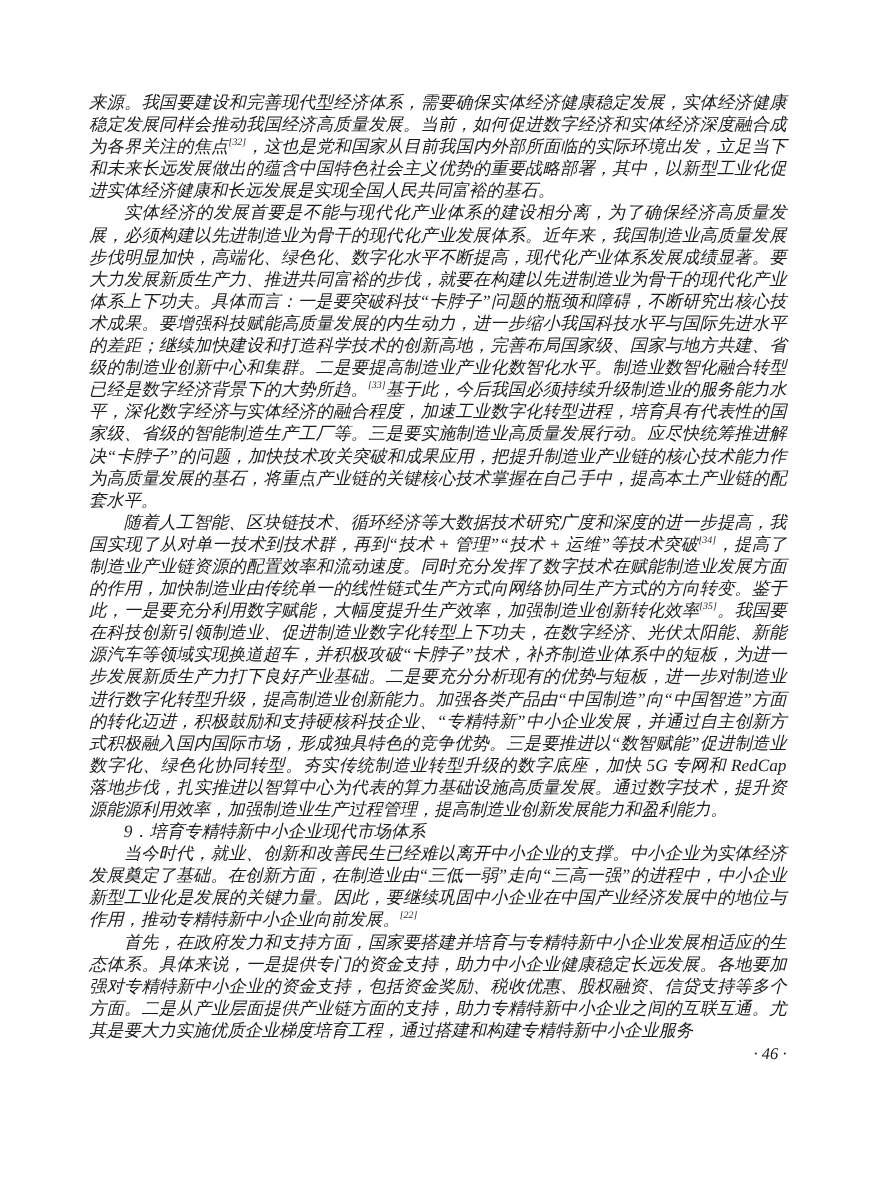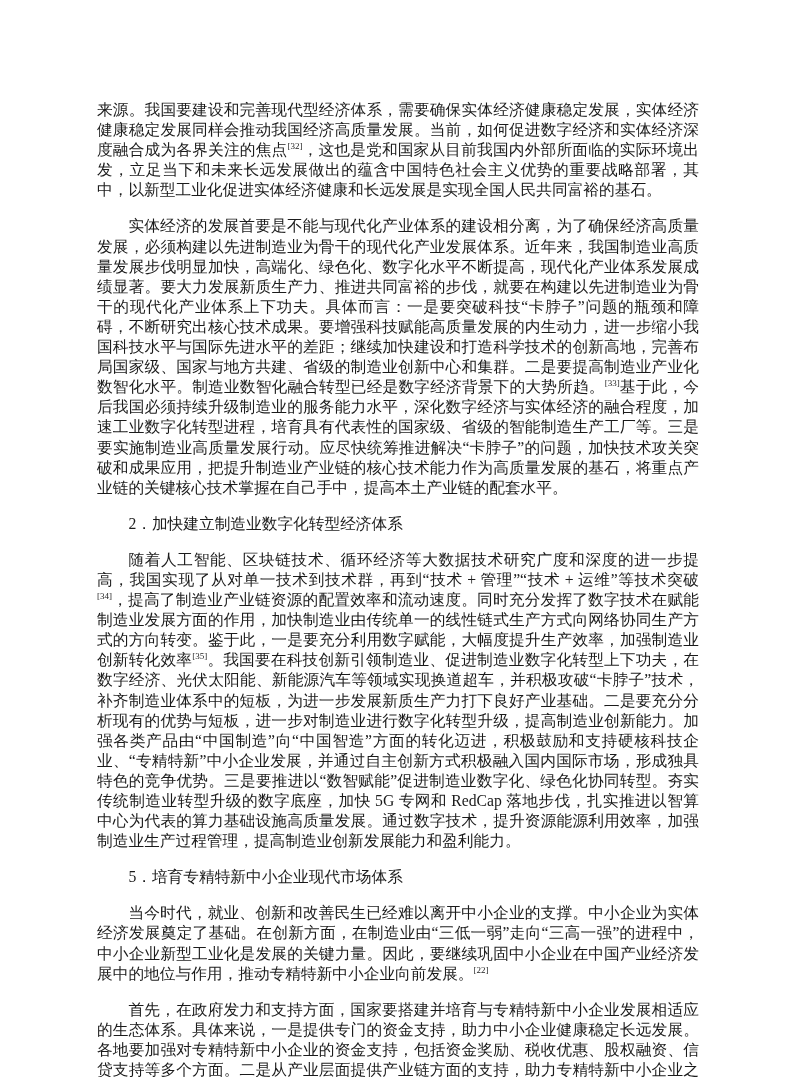--- a/index.html
+++ b/index.html
@@ -10,25 +10,26 @@
     overflow: hidden;
     font-family: "Liberation Serif", "DejaVu Serif", serif;
     color: #1b1b1b;
   }
   .text-block {
     position: absolute;
     left: 81px; top: 84px;
     width: 634px;
   }
   .text-block p {
-    margin: 16px;
+    margin: 0;
     font-size: 15.7px;
     line-height: 20.1px;
     text-align: justify;
     text-justify: inter-character;
+    font-style: italic;
   }
   p.indent { text-indent: 2em; }
   p.heading { text-indent: 2em; }
   sup.cite {
     font-size: 9px;
     line-height: 0;
     vertical-align: super;
     letter-spacing: 0;
   }
   p.page-number {
@@ -41,25 +42,24 @@
 </head>
 <body>
 
 <div class="text-block">
 
   <p class="cont">来源。我国要建设和完善现代型经济体系，需要确保实体经济健康稳定发展，实体经济健康稳定发展同样会推动我国经济高质量发展。当前，如何促进数字经济和实体经济深度融合成为各界关注的焦点<sup class="cite">[32]</sup>，这也是党和国家从目前我国内外部所面临的实际环境出发，立足当下和未来长远发展做出的蕴含中国特色社会主义优势的重要战略部署，其中，以新型工业化促进实体经济健康和长远发展是实现全国人民共同富裕的基石。</p>
 
 
   <p class="indent">实体经济的发展首要是不能与现代化产业体系的建设相分离，为了确保经济高质量发展，必须构建以先进制造业为骨干的现代化产业发展体系。近年来，我国制造业高质量发展步伐明显加快，高端化、绿色化、数字化水平不断提高，现代化产业体系发展成绩显著。要大力发展新质生产力、推进共同富裕的步伐，就要在构建以先进制造业为骨干的现代化产业体系上下功夫。具体而言：一是要突破科技“卡脖子”问题的瓶颈和障碍，不断研究出核心技术成果。要增强科技赋能高质量发展的内生动力，进一步缩小我国科技水平与国际先进水平的差距；继续加快建设和打造科学技术的创新高地，完善布局国家级、国家与地方共建、省级的制造业创新中心和集群。二是要提高制造业产业化数智化水平。制造业数智化融合转型已经是数字经济背景下的大势所趋。<sup class="cite">[33]</sup>基于此，今后我国必须持续升级制造业的服务能力水平，深化数字经济与实体经济的融合程度，加速工业数字化转型进程，培育具有代表性的国家级、省级的智能制造生产工厂等。三是要实施制造业高质量发展行动。应尽快统筹推进解决“卡脖子”的问题，加快技术攻关突破和成果应用，把提升制造业产业链的核心技术能力作为高质量发展的基石，将重点产业链的关键核心技术掌握在自己手中，提高本土产业链的配套水平。</p>
 
-  <p class="heading">2．加快建立制造业数字化转型经济体系</p>
 
   <p class="indent">随着人工智能、区块链技术、循环经济等大数据技术研究广度和深度的进一步提高，我国实现了从对单一技术到技术群，再到“技术 + 管理”“技术 + 运维”等技术突破<sup class="cite">[34]</sup>，提高了制造业产业链资源的配置效率和流动速度。同时充分发挥了数字技术在赋能制造业发展方面的作用，加快制造业由传统单一的线性链式生产方式向网络协同生产方式的方向转变。鉴于此，一是要充分利用数字赋能，大幅度提升生产效率，加强制造业创新转化效率<sup class="cite">[35]</sup>。我国要在科技创新引领制造业、促进制造业数字化转型上下功夫，在数字经济、光伏太阳能、新能源汽车等领域实现换道超车，并积极攻破“卡脖子”技术，补齐制造业体系中的短板，为进一步发展新质生产力打下良好产业基础。二是要充分分析现有的优势与短板，进一步对制造业进行数字化转型升级，提高制造业创新能力。加强各类产品由“中国制造”向“中国智造”方面的转化迈进，积极鼓励和支持硬核科技企业、“专精特新”中小企业发展，并通过自主创新方式积极融入国内国际市场，形成独具特色的竞争优势。三是要推进以“数智赋能”促进制造业数字化、绿色化协同转型。夯实传统制造业转型升级的数字底座，加快 5G 专网和 RedCap 落地步伐，扎实推进以智算中心为代表的算力基础设施高质量发展。通过数字技术，提升资源能源利用效率，加强制造业生产过程管理，提高制造业创新发展能力和盈利能力。</p>
 
-  <p class="heading">5．培育专精特新中小企业现代市场体系</p>
+  <p class="heading">9．培育专精特新中小企业现代市场体系</p>
 
   <p class="indent">当今时代，就业、创新和改善民生已经难以离开中小企业的支撑。中小企业为实体经济发展奠定了基础。在创新方面，在制造业由“三低一弱”走向“三高一强”的进程中，中小企业新型工业化是发展的关键力量。因此，要继续巩固中小企业在中国产业经济发展中的地位与作用，推动专精特新中小企业向前发展。<sup class="cite">[22]</sup></p>
 
   <p class="indent">首先，在政府发力和支持方面，国家要搭建并培育与专精特新中小企业发展相适应的生态体系。具体来说，一是提供专门的资金支持，助力中小企业健康稳定长远发展。各地要加强对专精特新中小企业的资金支持，包括资金奖励、税收优惠、股权融资、信贷支持等多个方面。二是从产业层面提供产业链方面的支持，助力专精特新中小企业之间的互联互通。尤其是要大力实施优质企业梯度培育工程，通过搭建和构建专精特新中小企业服务</p>
 
   <p class="page-number">· 46 ·</p>
 
 </div>
 
 </body></html>

